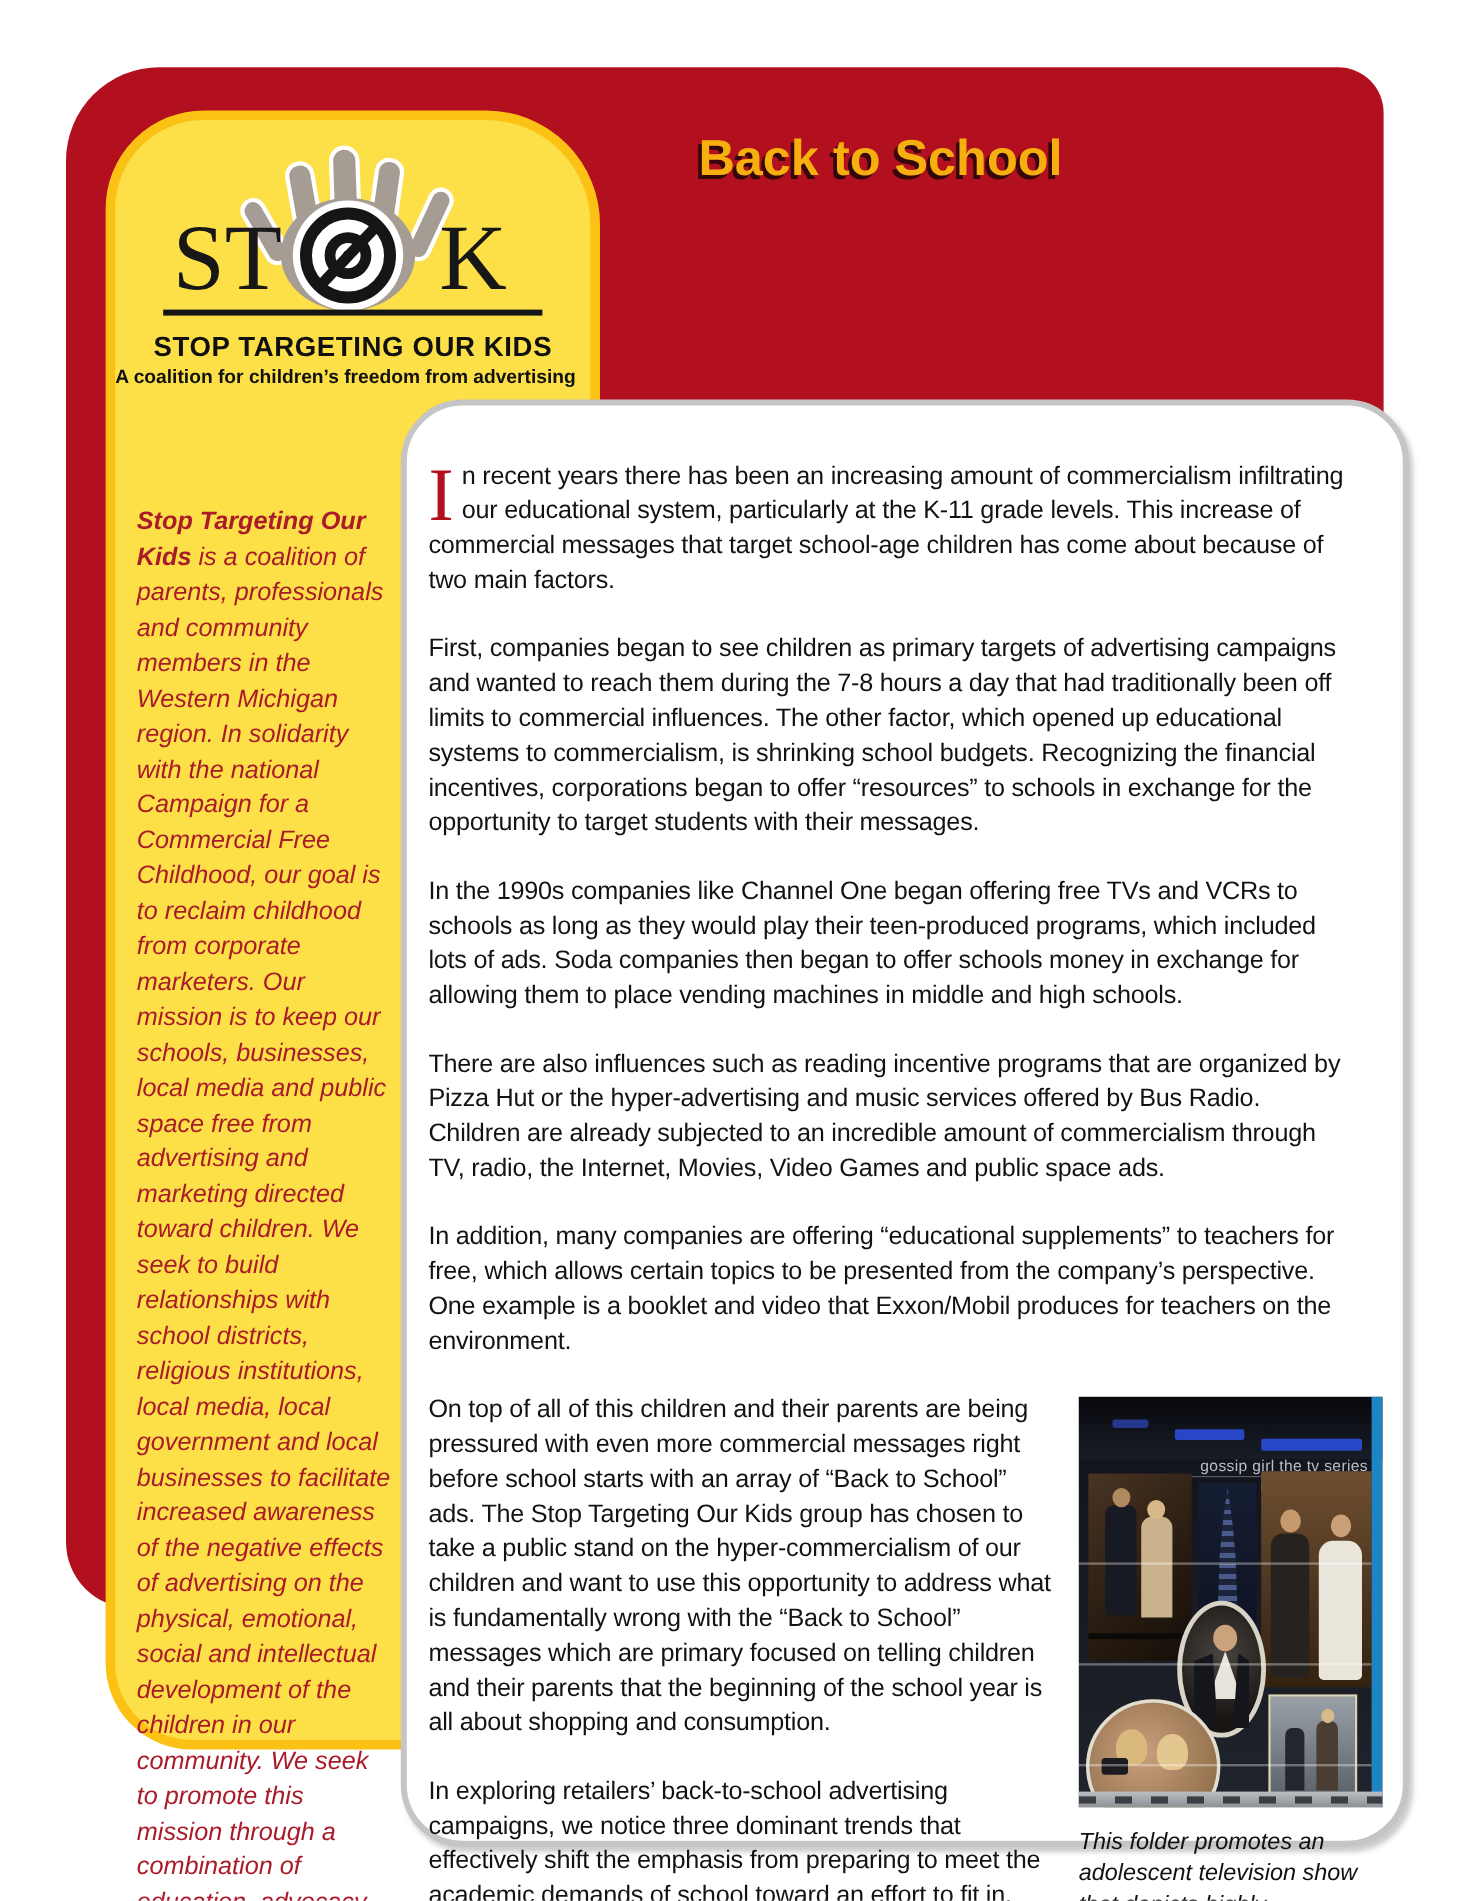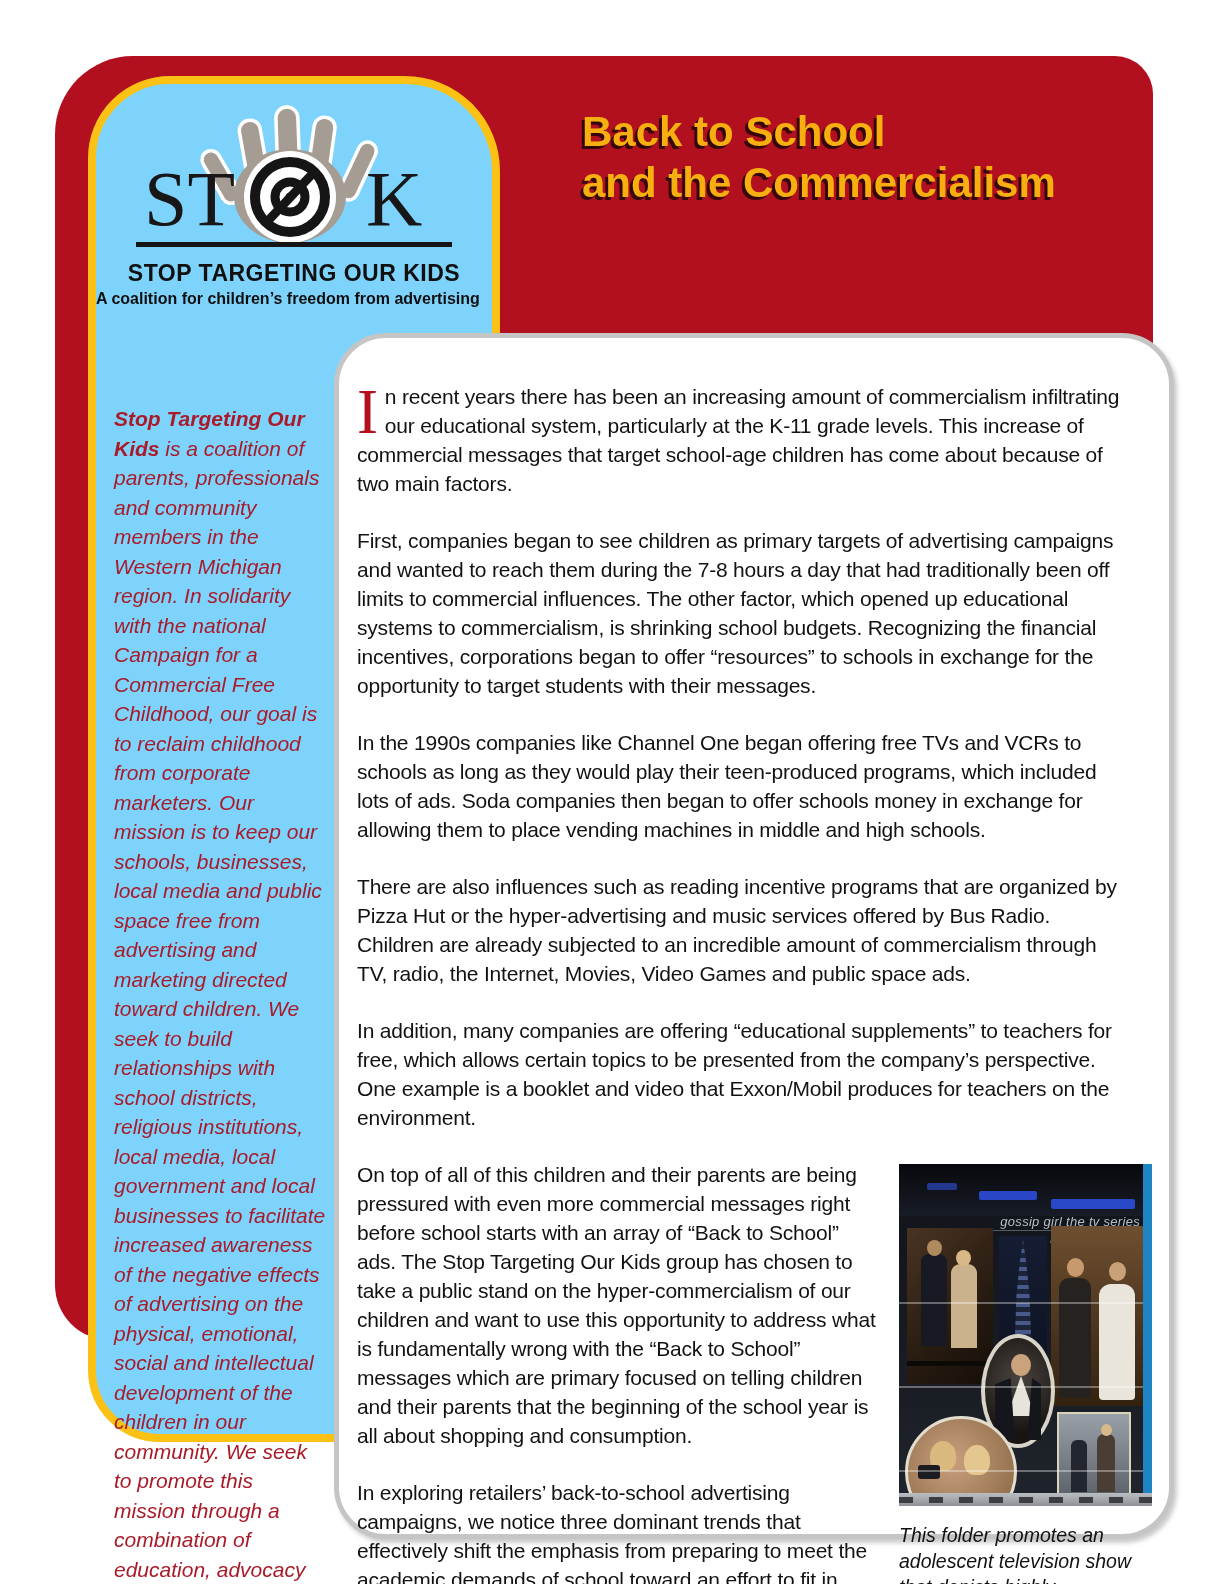--- a/index.html
+++ b/index.html
@@ -22,22 +22,22 @@
   }
   .banner-title{
     position:absolute;left:538px;top:106px;width:560px;
     font-size:42px;line-height:51px;font-weight:700;letter-spacing:0;
     color:var(--title_gold);
     text-shadow:-3px 3px 0 rgba(43,7,9,0.92);
     margin-left:44px;
   }
   
   .brand-panel{
-    position:absolute;left:88px;top:76px;width:412px;height:1366px;
-    background:#7dd3fc;border:8px solid var(--gold_border);
+    position:absolute;left:88px;top:92px;width:412px;height:1366px;
+    background:#fde047;border:8px solid var(--gold_border);
     border-radius:82px 95px 80px 72px;
   }
   .logo-wrap{padding-top:20px;text-align:center;}
   .logo-svg{display:block;margin:0 auto;}
   .org-name{
     font-size:23px;font-weight:600;letter-spacing:0.5px;color:#101010;
     margin-top:4px;text-align:center;
   }
   .org-tagline{
     font-size:16px;font-weight:700;color:#101010;margin-top:3px;text-align:left;
@@ -73,21 +73,21 @@
   .poster{
     position:relative;width:253px;height:342px;margin-left:2px;
     background:linear-gradient(#101319,#181b22 55%,#20242c);
     overflow:hidden;
   }
   .poster *{position:absolute;}
   .p-topbar{left:0;top:0;width:100%;height:52px;background:linear-gradient(#08090d,#181c26);}
   .p-blue1{left:28px;top:19px;width:30px;height:7px;background:#24388f;border-radius:2px;}
   .p-blue2{left:80px;top:27px;width:58px;height:9px;background:#2946c6;border-radius:2px;}
   .p-blue3{left:152px;top:35px;width:84px;height:10px;background:#2a49c8;border-radius:2px;}
-  .p-titleblock{right:12px;top:50px;width:170px;text-align:right;font-style:italic;}
+  .p-titleblock{right:12px;top:50px;width:170px;text-align:right;}
   .p-title{position:static;display:block;font-size:13px;line-height:15px;color:#b9bec6;letter-spacing:0.3px;}
   .p-subtitle{position:static;display:block;font-size:9px;line-height:12px;color:#8e959e;border-top:1px solid #555b64;margin-top:1px;padding-top:1px;}
   .ph-left{left:8px;top:64px;width:86px;height:156px;background:linear-gradient(135deg,#4a3423,#2a1d12 55%,#140e08);}
   .ph-left .fig-a{left:14px;top:26px;width:26px;height:92px;background:#171a22;border-radius:8px 8px 0 0;}
   .ph-left .fig-a-head{left:20px;top:12px;width:15px;height:16px;background:#b08a5f;border-radius:50%;}
   .ph-left .fig-b{left:44px;top:36px;width:26px;height:84px;background:#c9b28c;border-radius:9px 9px 0 0;}
   .ph-left .fig-b-head{left:49px;top:22px;width:15px;height:16px;background:#d9b887;border-radius:50%;}
   .ph-left .rail{left:0;bottom:18px;width:100%;height:5px;background:#0c0a07;}
   .ph-tower{left:100px;top:72px;width:48px;height:148px;background:linear-gradient(#151d33,#0d1220);}
   .ph-tower .spire{
@@ -138,21 +138,20 @@
   }
   
   .logo-letter{font-family:"Liberation Serif","DejaVu Serif",serif;font-weight:400;fill:#171717;}
 </style>
 </head>
 <body>
 
 <div class="red-banner"></div>
 <div class="banner-title">
   <div>Back to School</div>
-  <div>and the Commercialism</div>
 </div>
 
 <div class="brand-panel">
   <div class="logo-wrap">
     <svg class="logo-svg" width="356" height="152" viewBox="0 0 356 152" aria-hidden="true">
       <g stroke="#ffffff" stroke-width="3.5" fill="#a59c94">
         <rect x="96" y="44" width="18" height="58" rx="9" transform="rotate(-30 105 73)"></rect>
         <rect x="128" y="16" width="21" height="74" rx="10" transform="rotate(-10 138 53)"></rect>
         <rect x="161" y="3" width="22" height="86" rx="11" transform="rotate(-2 172 46)"></rect>
         <rect x="194" y="13" width="21" height="78" rx="10" transform="rotate(8 204 52)"></rect>

